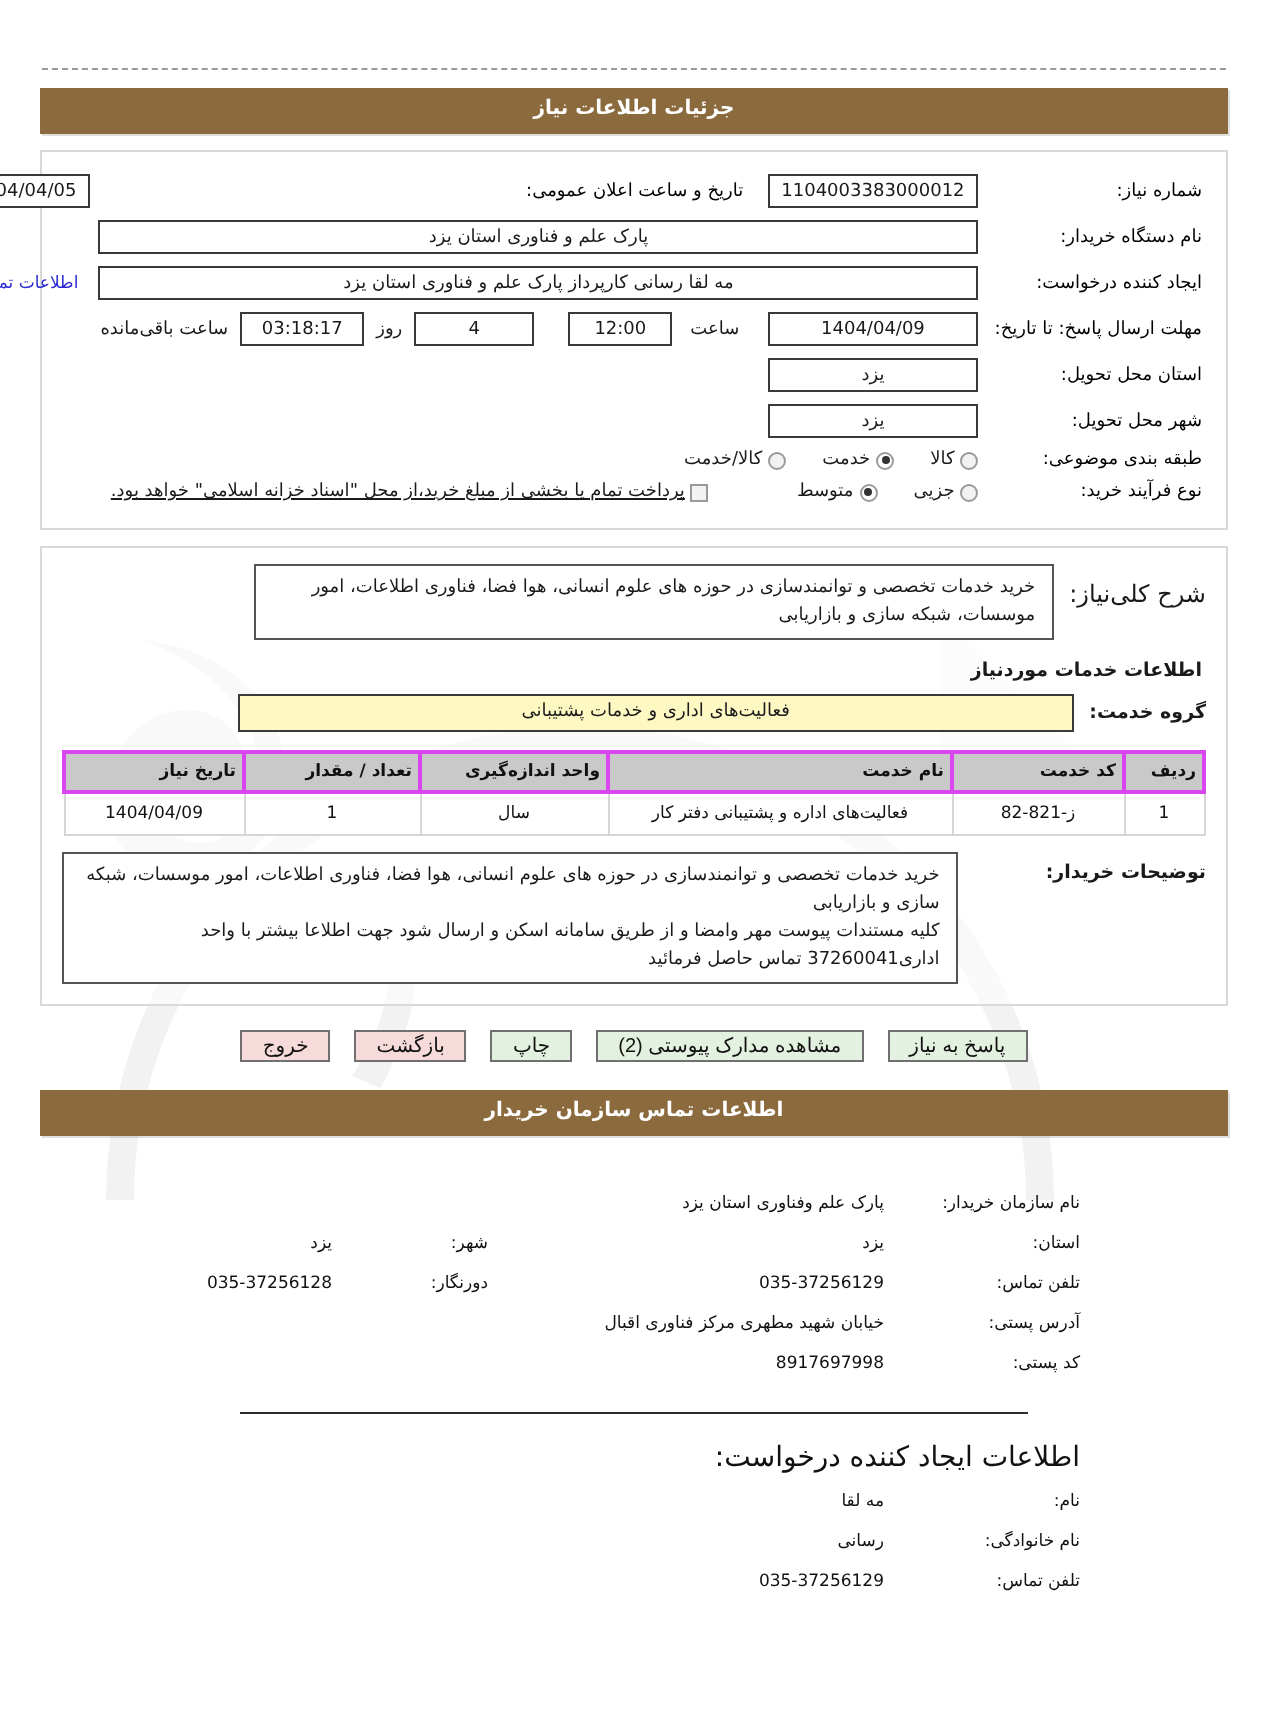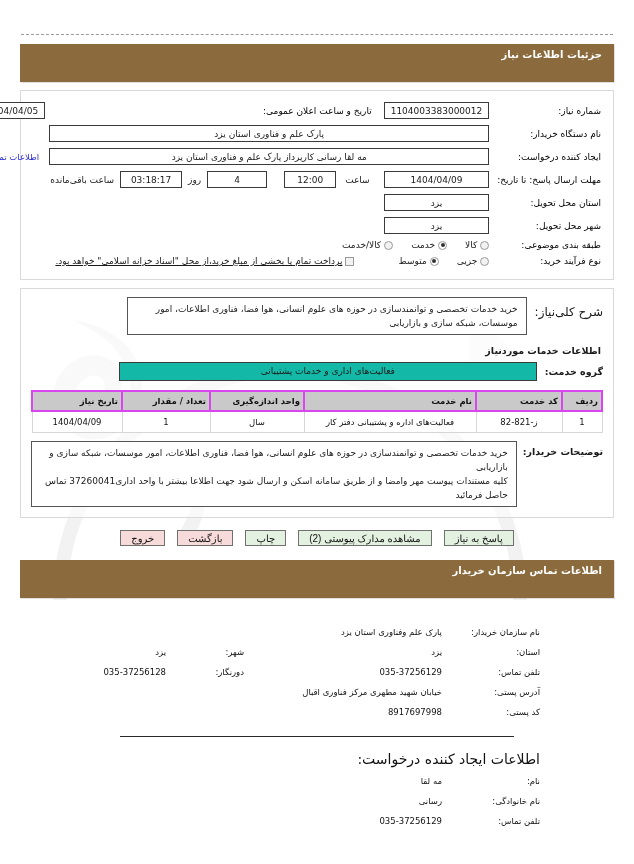--- a/index.html
+++ b/index.html
@@ -39,27 +39,27 @@
   .dashed-top {
     border-top: 1px dashed #9a9a9a;
     margin: 34px 7px 0 7px;
     height: 0;
   }
 
   
   .banner {
     background: #8b6b3d;
     color: #ffffff;
-    height: 38px;
+    height: 23px;
     line-height: 22px;
     font-size: 10px;
     font-weight: bold;
     padding: 0 12px;
     box-sizing: border-box;
-    text-align: right;
+    text-align: center;
     margin: 9px 6px 0 6px;
     box-shadow: 1px 1px 0 rgba(0,0,0,0.12);
   }
 
   
   .card {
     border: 1px solid #d9d9d9;
     background: rgba(255,255,255,0.55);
     margin: 8px 6px 0 6px;
     padding: 8px 10px 10px 10px;
@@ -198,21 +198,21 @@
     margin-bottom: 9px;
   }
   .grp-lbl {
     font-weight: bold;
     font-size: 9.5px;
     white-space: nowrap;
   }
   .grp-box {
     flex: 1;
     border: 1px solid #3a3a3a;
-    background: #14b8a6;
+    background: #fef9c3;
     height: 17px;
     line-height: 17px;
     padding: 0 8px;
     font-size: 9px;
     text-align: center;
     margin-left: 88px;
   }
 
   
   table.dt {
@@ -244,20 +244,21 @@
     gap: 6px;
     align-items: stretch;
   }
   .desc-lbl {
     font-weight: bold;
     font-size: 9.5px;
     white-space: nowrap;
     line-height: 13px;
     padding-top: 4px;
     text-align: left;
+    margin-left: 38px;
   }
   .desc-box {
     flex: 1;
     border: 1px solid #555;
     background: #fff;
     padding: 4px 8px;
     font-size: 9px;
     line-height: 14px;
   }
 

